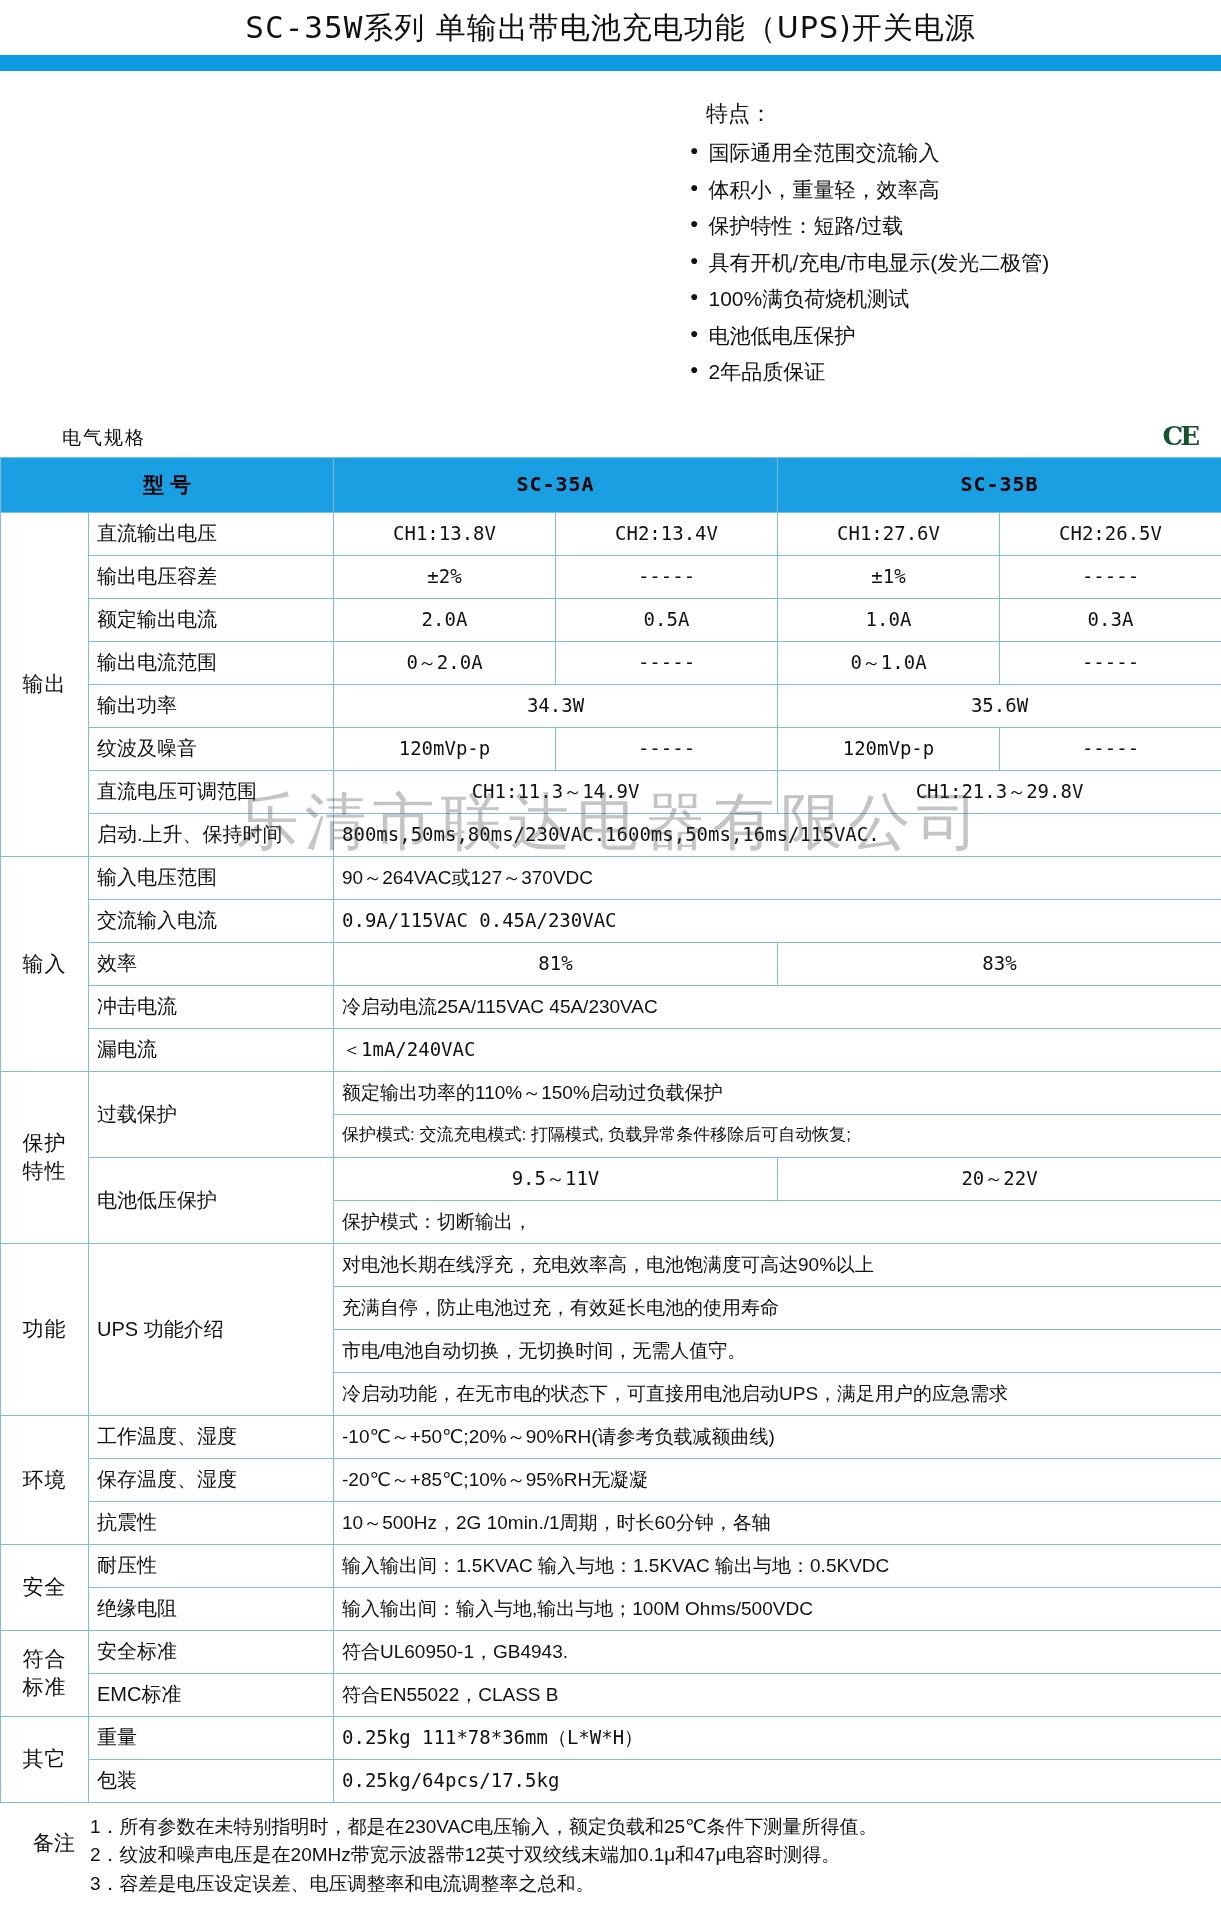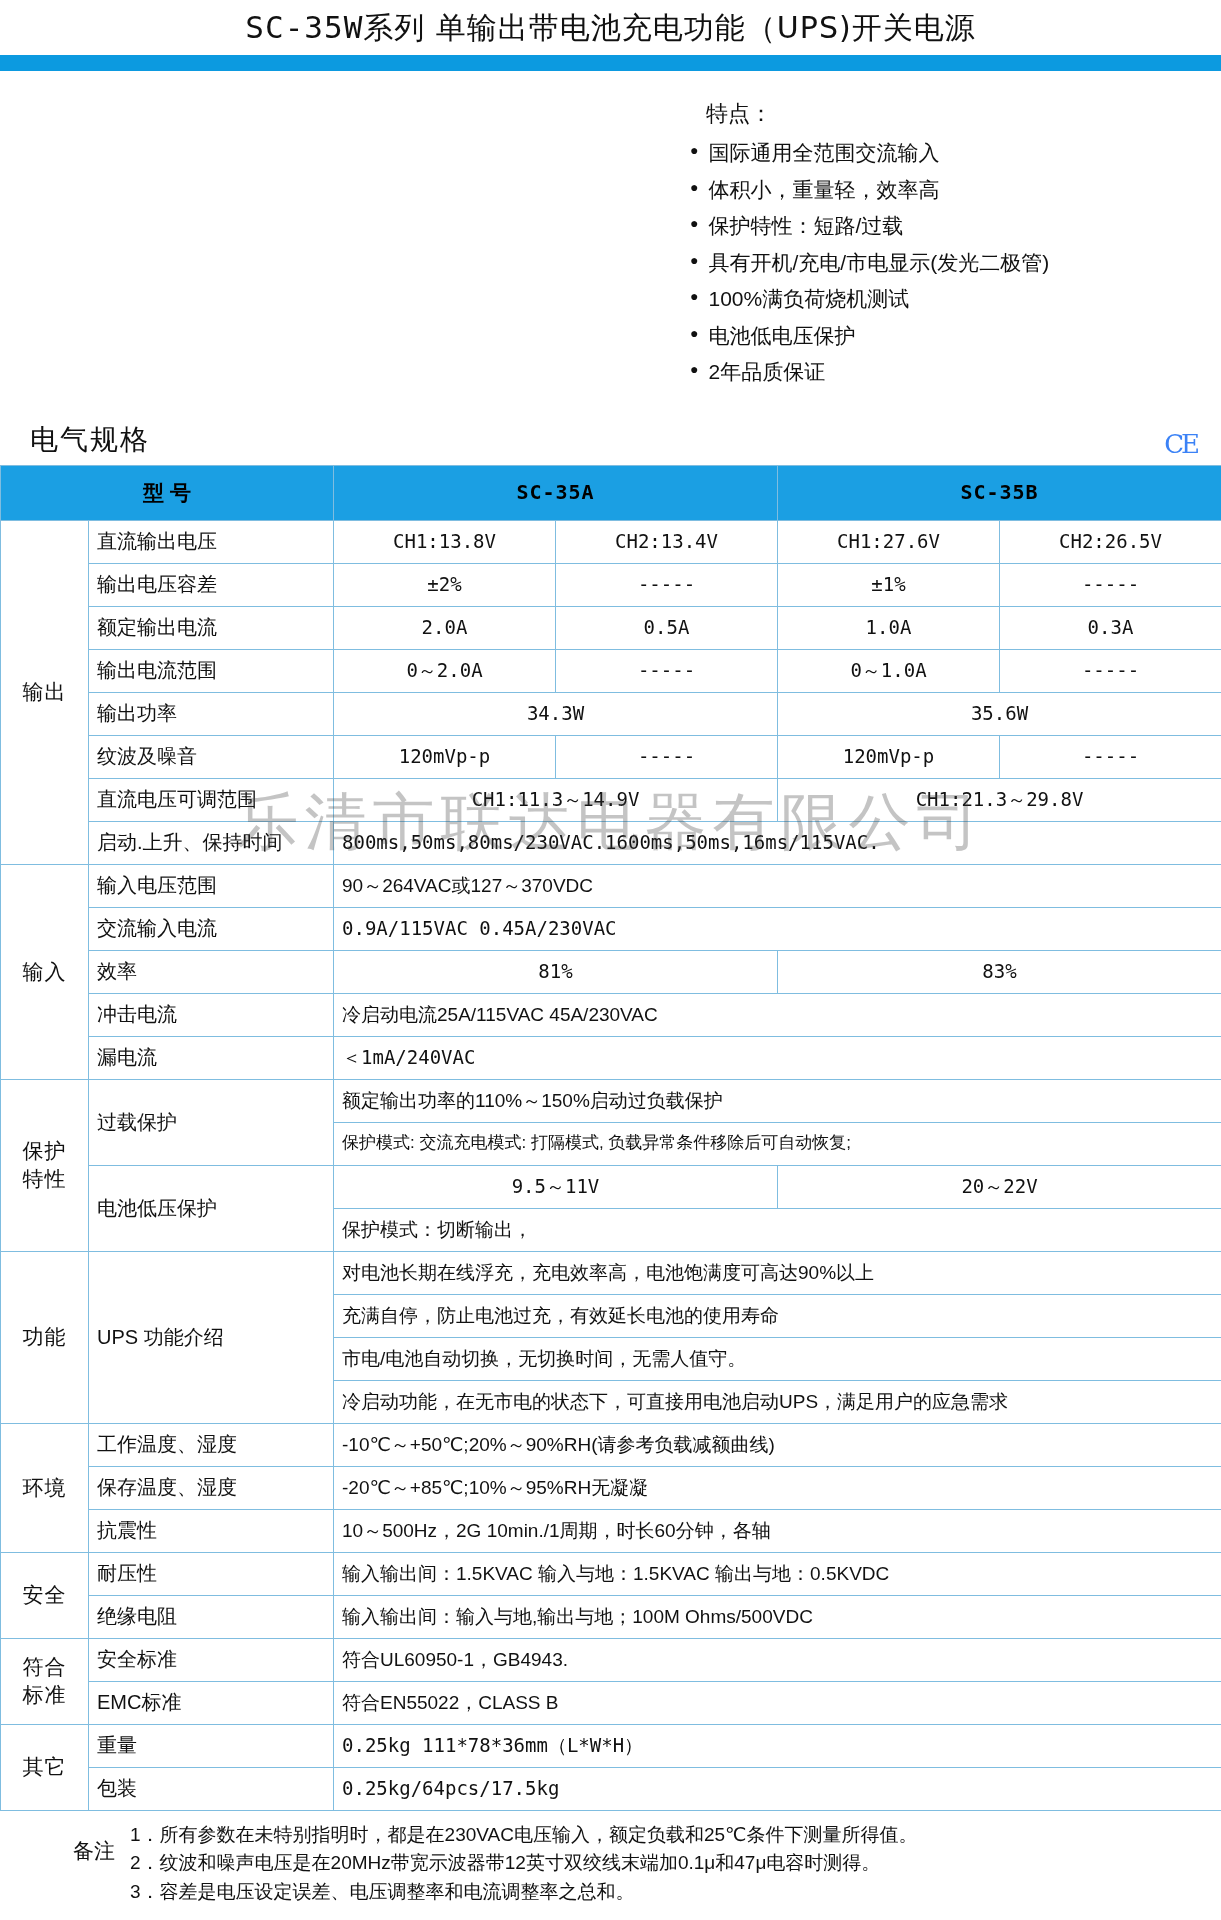--- a/index.html
+++ b/index.html
@@ -68,29 +68,30 @@
 
   
   .spec-head {
     margin: 30px 0 6px 0;
     display: flex;
     align-items: flex-end;
     justify-content: space-between;
     padding: 0 24px 0 30px;
   }
   .spec-head .label {
-    font-size: 28px;
+    font-size: 19px;
     letter-spacing: 2px;
+    margin-left: 32px;
   }
   .ce-mark {
     font-family: "DejaVu Serif", serif;
     font-size: 26px;
-    font-weight: normal;
+    font-weight: bold;
     letter-spacing: -3px;
-    color: #3b82f6;
+    color: #14532d;
     text-align: center;
   }
 
   
   table.spec {
     border-collapse: collapse;
     width: 1221px;
     table-layout: fixed;
     font-size: 19px;
   }
@@ -145,21 +146,20 @@
     margin-top: 26px;
   }
   tr { height: 43px; }
 
   
   .notes {
     display: flex;
     margin-top: 10px;
     padding: 0 10px 18px 18px;
     font-size: 19px;
-    margin-left: 40px;
   }
   .notes-label {
     width: 72px;
     flex: 0 0 72px;
     text-align: center;
     padding-top: 16px;
     font-size: 21px;
   }
   .notes-list {
     flex: 1;

